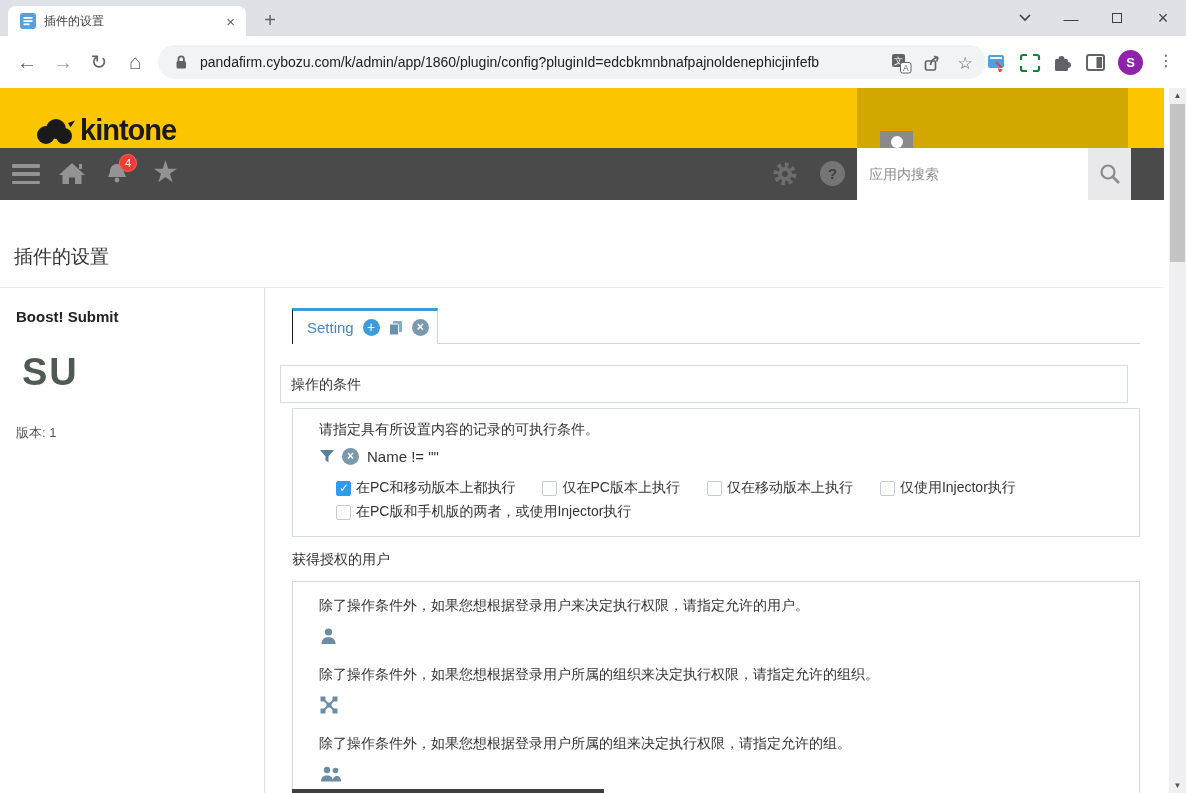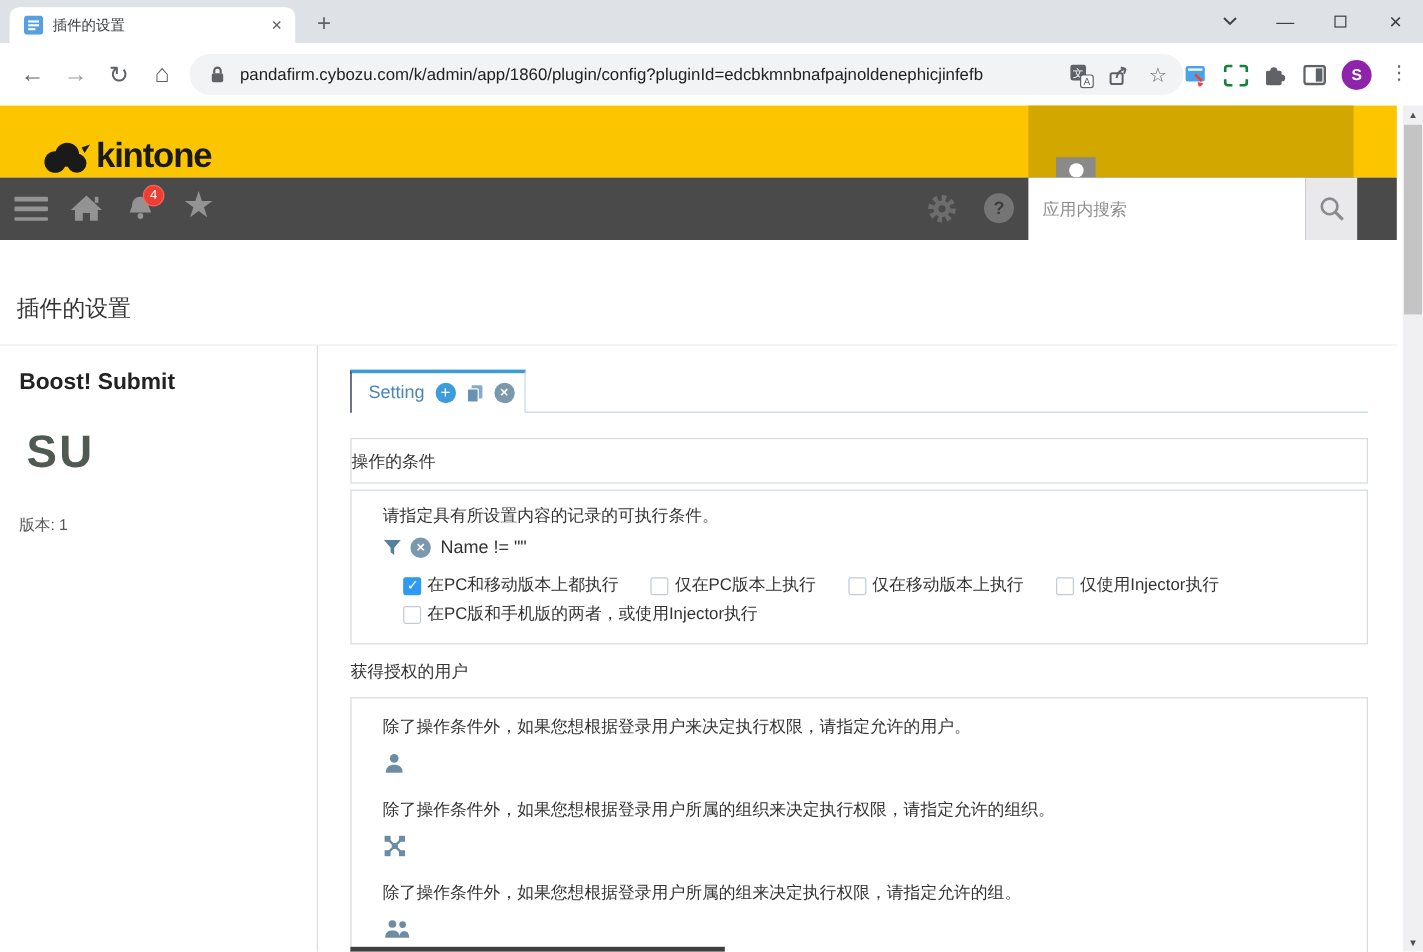--- a/index.html
+++ b/index.html
@@ -57,35 +57,35 @@
   
   .breadcrumb { position:absolute; left:0; top:112px; width:1164px; height:28px; padding:10px 0 0 14px; font-size:13px; color:#888; white-space:nowrap; }
   .breadcrumb a { color:#2f74b8; text-decoration:none; }
   .crumb-current { color:#333; }
   .crumb-sep { margin:0 7px; color:#999; }
   .ptitle { position:absolute; left:0; top:140px; width:1164px; height:60px; padding:16px 0 0 14px; font-size:19px; color:#333; border-bottom:1px solid #ededed; }
 
   
   .bodywrap { position:absolute; left:0; top:200px; width:1164px; height:505px; display:flex; }
   .sidebar { width:265px; border-right:1px solid #dcdcdc; padding:20px 16px 0 16px; }
-  .plugin-name { font-size:19px; font-weight:bold; color:#222; }
+  .plugin-name { font-size:15px; font-weight:bold; color:#222; }
   .plugin-logo { margin:26px 0 0 6px; font-size:38px; font-weight:bold; color:#4f5a52; letter-spacing:2px; }
   .plugin-version { margin-top:30px; font-size:13px; color:#555; }
   .mainarea { position:relative; flex:1; }
 
   
   .stab { position:absolute; left:27px; top:20px; width:146px; height:36px; background:#fff; border-top:3px solid #3d9bd9; border-left:1px solid #0f172a; border-right:1px solid #c3d7e7; display:flex; align-items:center; padding-left:14px; }
   .stab-label { font-size:15px; color:#4a86b8; }
   .stab-add { width:17px; height:17px; border-radius:50%; background:#3e9cda; color:#fff; font-size:14px; line-height:16px; text-align:center; margin-left:9px; }
   .stab-copy { margin-left:8px; display:flex; }
   .stab-close, .circle-x { width:17px; height:17px; border-radius:50%; background:#7b99ac; color:#fff; font-size:12px; font-weight:bold; line-height:16px; text-align:center; margin-left:8px; }
   .tabline { position:absolute; left:173px; top:55px; width:702px; height:1px; background:#c3d7e7; }
 
   
-  .hbox { position:absolute; left:27px; top:77px; width:848px; height:38px; border:1px solid #d6dbe0; background:#fff; line-height:36px; font-size:14px; color:#333; }
+  .hbox { position:absolute; left:15px; top:77px; width:848px; height:38px; border:1px solid #d6dbe0; background:#fff; line-height:36px; padding-left:10px; font-size:14px; color:#333; }
   .cbox { position:absolute; left:27px; top:120px; width:848px; height:129px; border:1px solid #d6dbe0; background:#fff; padding:12px 0 0 26px; font-size:14px; color:#333; }
   .cond-row { display:flex; align-items:center; margin-top:9px; }
   .circle-x { margin-left:7px; }
   .cond-expr { margin-left:8px; font-size:15px; color:#333; }
   .cb-rows { margin-top:14px; }
   .cb-row { display:flex; flex-wrap:nowrap; margin-bottom:6px; }
   .cb-item { display:flex; align-items:center; margin-right:10px;padding-left:17px; }
   .cb-box { width:15px; height:15px; border:1px solid #c1ccd4; border-radius:2px; background:#fff; margin-right:5px; position:relative; flex:0 0 auto; }
   .cb-box.checked { background:#2e9af0; border-color:#2e9af0; }
   .cb-box.checked::after { content:"✓"; position:absolute; left:2px; top:-1px; color:#fff; font-size:12px; font-weight:bold; }

